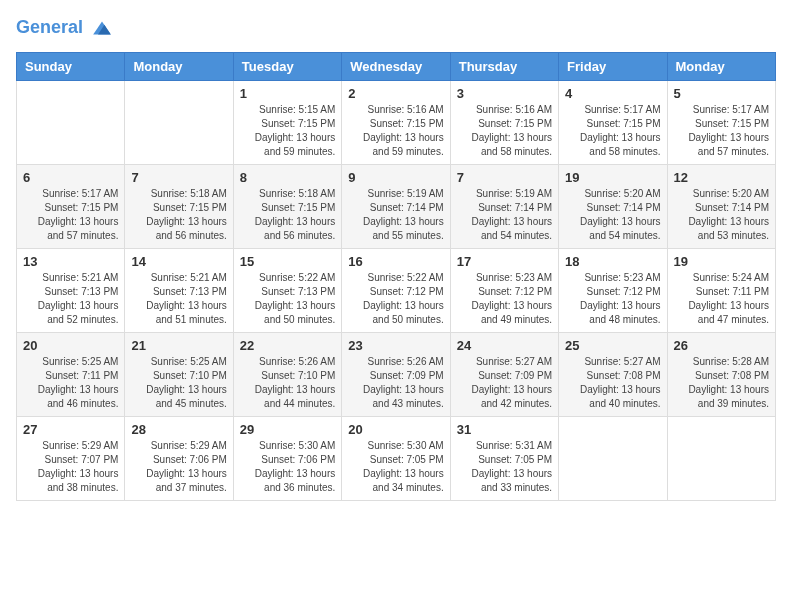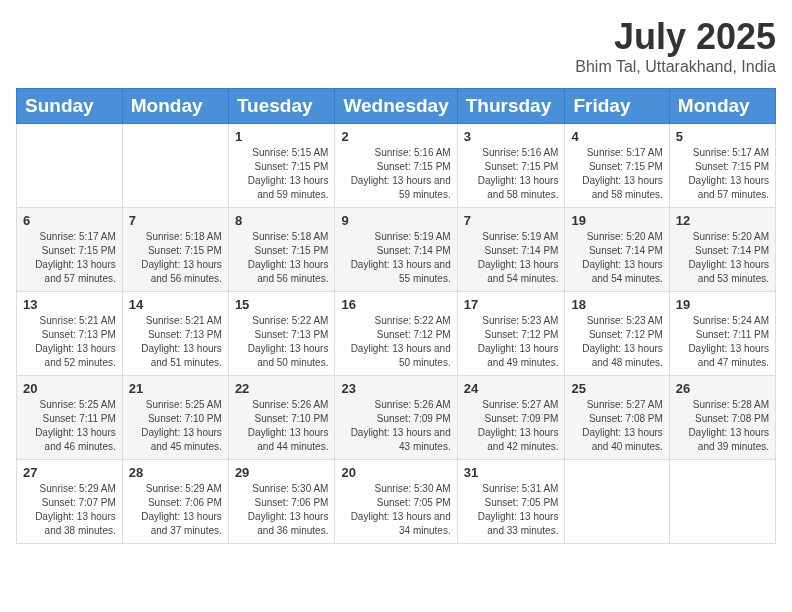--- a/index.html
+++ b/index.html
@@ -49,21 +49,21 @@
     .calendar {
       width: 100%;
       border-collapse: collapse;
       border: 1px solid #ccc;
     }
     .calendar th {
       background: #4a90d9;
       color: #fff;
       text-align: left;
       padding: 6px 8px;
-      font-size: 19px;
+      font-size: 13px;
       font-weight: bold;
       border: 1px solid #3a7bc8;
     }
     .calendar td {
       vertical-align: top;
       border: 1px solid #ddd;
       padding: 5px 6px;
       width: calc(100% / 7);
       min-height: 80px;
       background: #fff;
@@ -87,25 +87,28 @@
     .empty-cell {
       background: #fff !important;
     }
   </style>
 </head>
 <body>
 
 <div class="header">
   <div class="logo">
     <div>
+      <div class="logo-text">
+        <span>General</span>
+        <svg class="logo-icon" viewBox="0 0 30 24" style="display:inline-block;vertical-align:middle;">
+          <polygon points="4,20 15,4 26,20" fill="#4a90d9"></polygon>
+          <polygon points="10,20 18,8 26,20" fill="#2a6ab0"></polygon>
+        </svg>
+      </div>
     </div>
-  </div>
-  <div class="title-block">
-    <div class="month-title">July 2025</div>
-    <div class="location-title">Bhim Tal, Uttarakhand, India</div>
   </div>
 </div>
 
 <table class="calendar">
   <thead>
     <tr>
         <th>Sunday</th>
         <th>Monday</th>
         <th>Tuesday</th>
         <th>Wednesday</th>

